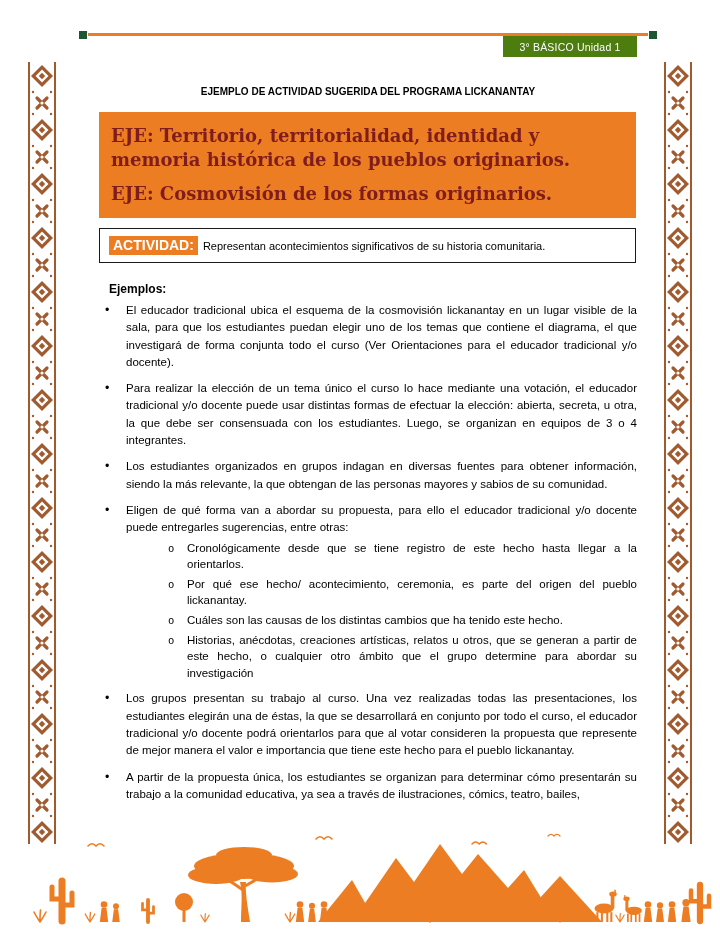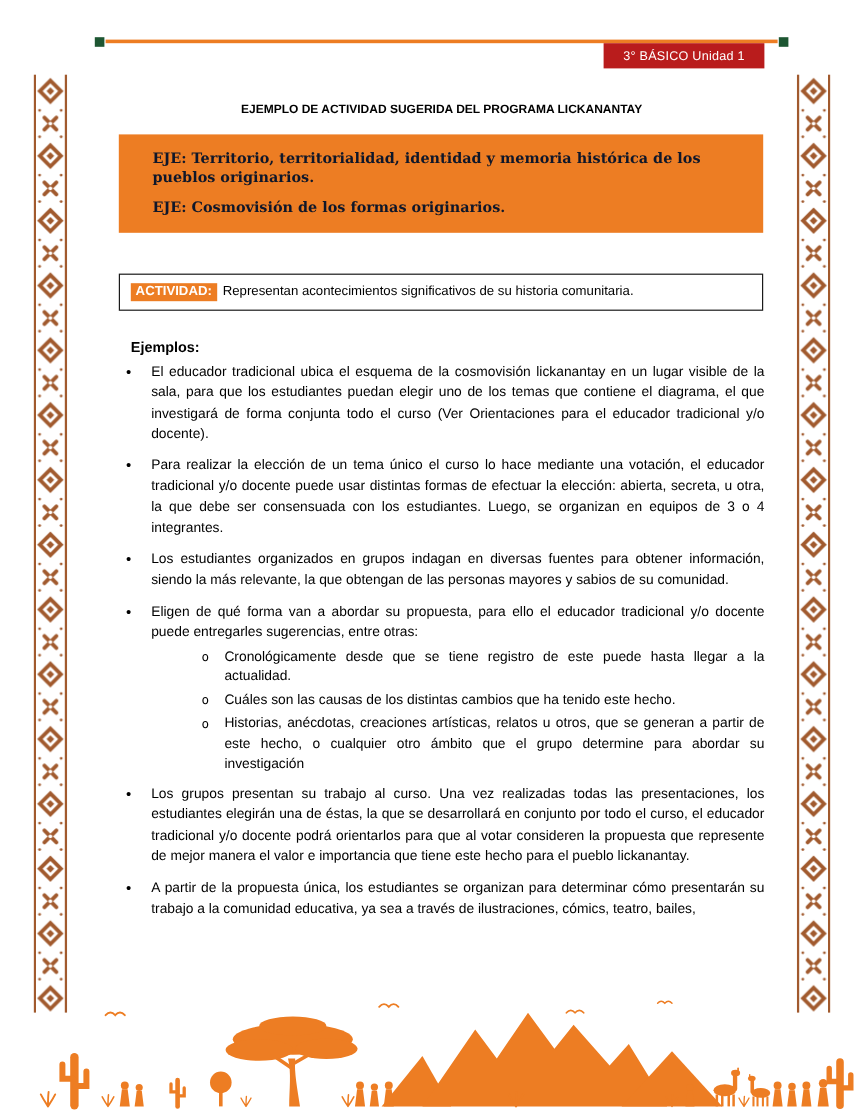--- a/index.html
+++ b/index.html
@@ -10,51 +10,51 @@
   }
   .page { position:absolute; inset:0; }
 
   
   .top-rule { position:absolute; left:88px; top:33px; width:560px; height:3px; background:#ED7D23; }
   .sq { position:absolute; width:8px; height:8px; background:#1D5632; top:31px; }
   .sq-left { left:79px; }
   .sq-right { left:649px; }
   .badge {
     position:absolute; top:36px; left:503px; width:134px; height:21px;
-    background:#b91c1c; color:#fff; font-size:10.5px;
+    background:#4d7c0f; color:#fff; font-size:10.5px;
     display:flex; align-items:center; justify-content:center; letter-spacing:.2px;text-align:center;
   }
 
   
   .border-strip { position:absolute; top:62px; }
   .strip-left { left:28px; }
   .strip-right { left:664px; }
 
   
   .title {
     position:absolute; top:86px; left:90px; width:556px;
     text-align:center; font-size:10px; font-weight:bold;
   }
 
   
   .eje-box {
     position:absolute; top:112px; left:99px; width:537px;
-    background:#ED7D23; color:#0f172a; padding:12px 28px;
+    background:#ED7D23; color:#7f1d1d; padding:12px 12px;
     font-family:"DejaVu Serif", serif; font-weight:bold;
-    font-size:12px; line-height:1.35;
+    font-size:18px; line-height:1.35;
   }
   .eje-line + .eje-line { margin-top:9px; }
 
   
   .act-box {
     position:absolute; top:228px; left:99px; width:537px;
     border:1.5px solid #1a1a1a; padding:7px 9px; font-size:11px; line-height:1.35;
   }
   .act-chip {
-    background:#ED7D23; color:#fff; font-weight:bold; font-size:11px;
+    background:#ED7D23; color:#fff; font-weight:bold; font-size:14px;
     padding:1px 4px 2px; margin-right:5px;
   }
 
   
   .ejemplos-heading { position:absolute; top:282px; left:99px; font-size:12px; font-weight:bold;padding-left:10px; }
   .list { position:absolute; top:302px; left:99px; width:538px; }
   .item {
     position:relative; padding-left:27px; margin-bottom:9px;
     font-size:11.5px; line-height:17.3px; text-align:justify;
   }
@@ -138,21 +138,24 @@
     </div>
     <div class="item">
       <p>Para realizar la elección de un tema único el curso lo hace mediante una votación, el educador tradicional y/o docente puede usar distintas formas de efectuar la elección: abierta, secreta, u otra, la que debe ser consensuada con los estudiantes. Luego, se organizan en equipos de 3 o 4 integrantes.</p>
     </div>
     <div class="item">
       <p>Los estudiantes organizados en grupos indagan en diversas fuentes para obtener información, siendo la más relevante, la que obtengan de las personas mayores y sabios de su comunidad.</p>
     </div>
     <div class="item">
       <p>Eligen de qué forma van a abordar su propuesta, para ello el educador tradicional y/o docente puede entregarles sugerencias, entre otras:</p>
       <div class="sub">
-        <p>Cronológicamente desde que se tiene registro de este puede hasta llegar a la actualidad.</p>
+        <p>Cronológicamente desde que se tiene registro de este hecho hasta llegar a la orientarlos.</p>
+      </div>
+      <div class="sub">
+        <p>Por qué ese hecho/ acontecimiento, ceremonia, es parte del origen del pueblo lickanantay.</p>
       </div>
       <div class="sub">
         <p>Cuáles son las causas de los distintas cambios que ha tenido este hecho.</p>
       </div>
       <div class="sub">
         <p>Historias, anécdotas, creaciones artísticas, relatos u otros, que se generan a partir de este hecho, o cualquier otro ámbito que el grupo determine para abordar su investigación</p>
       </div>
     </div>
     <div class="item">
       <p>Los grupos presentan su trabajo al curso. Una vez realizadas todas las presentaciones, los estudiantes elegirán una de éstas, la que se desarrollará en conjunto por todo el curso, el educador tradicional y/o docente podrá orientarlos para que al votar consideren la propuesta que represente de mejor manera el valor e importancia que tiene este hecho para el pueblo lickanantay.</p>

